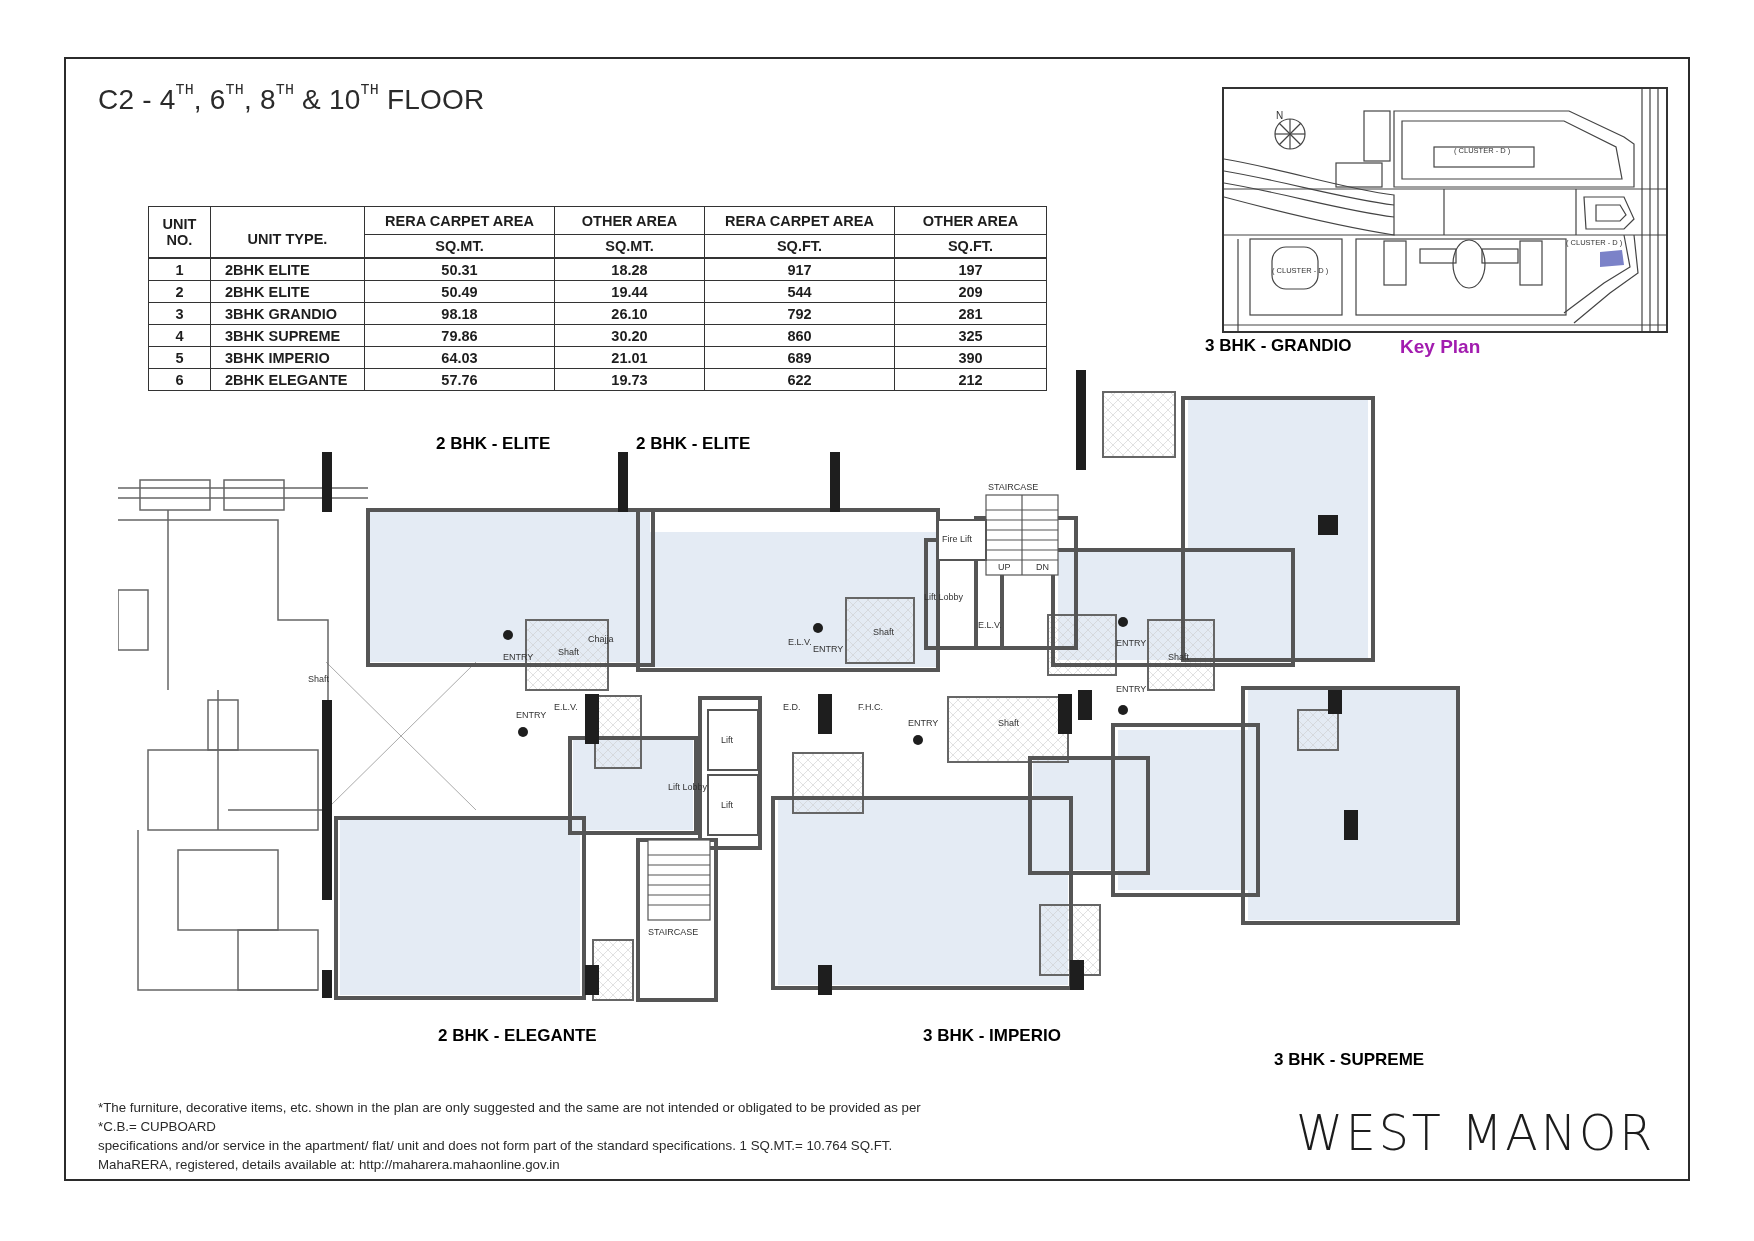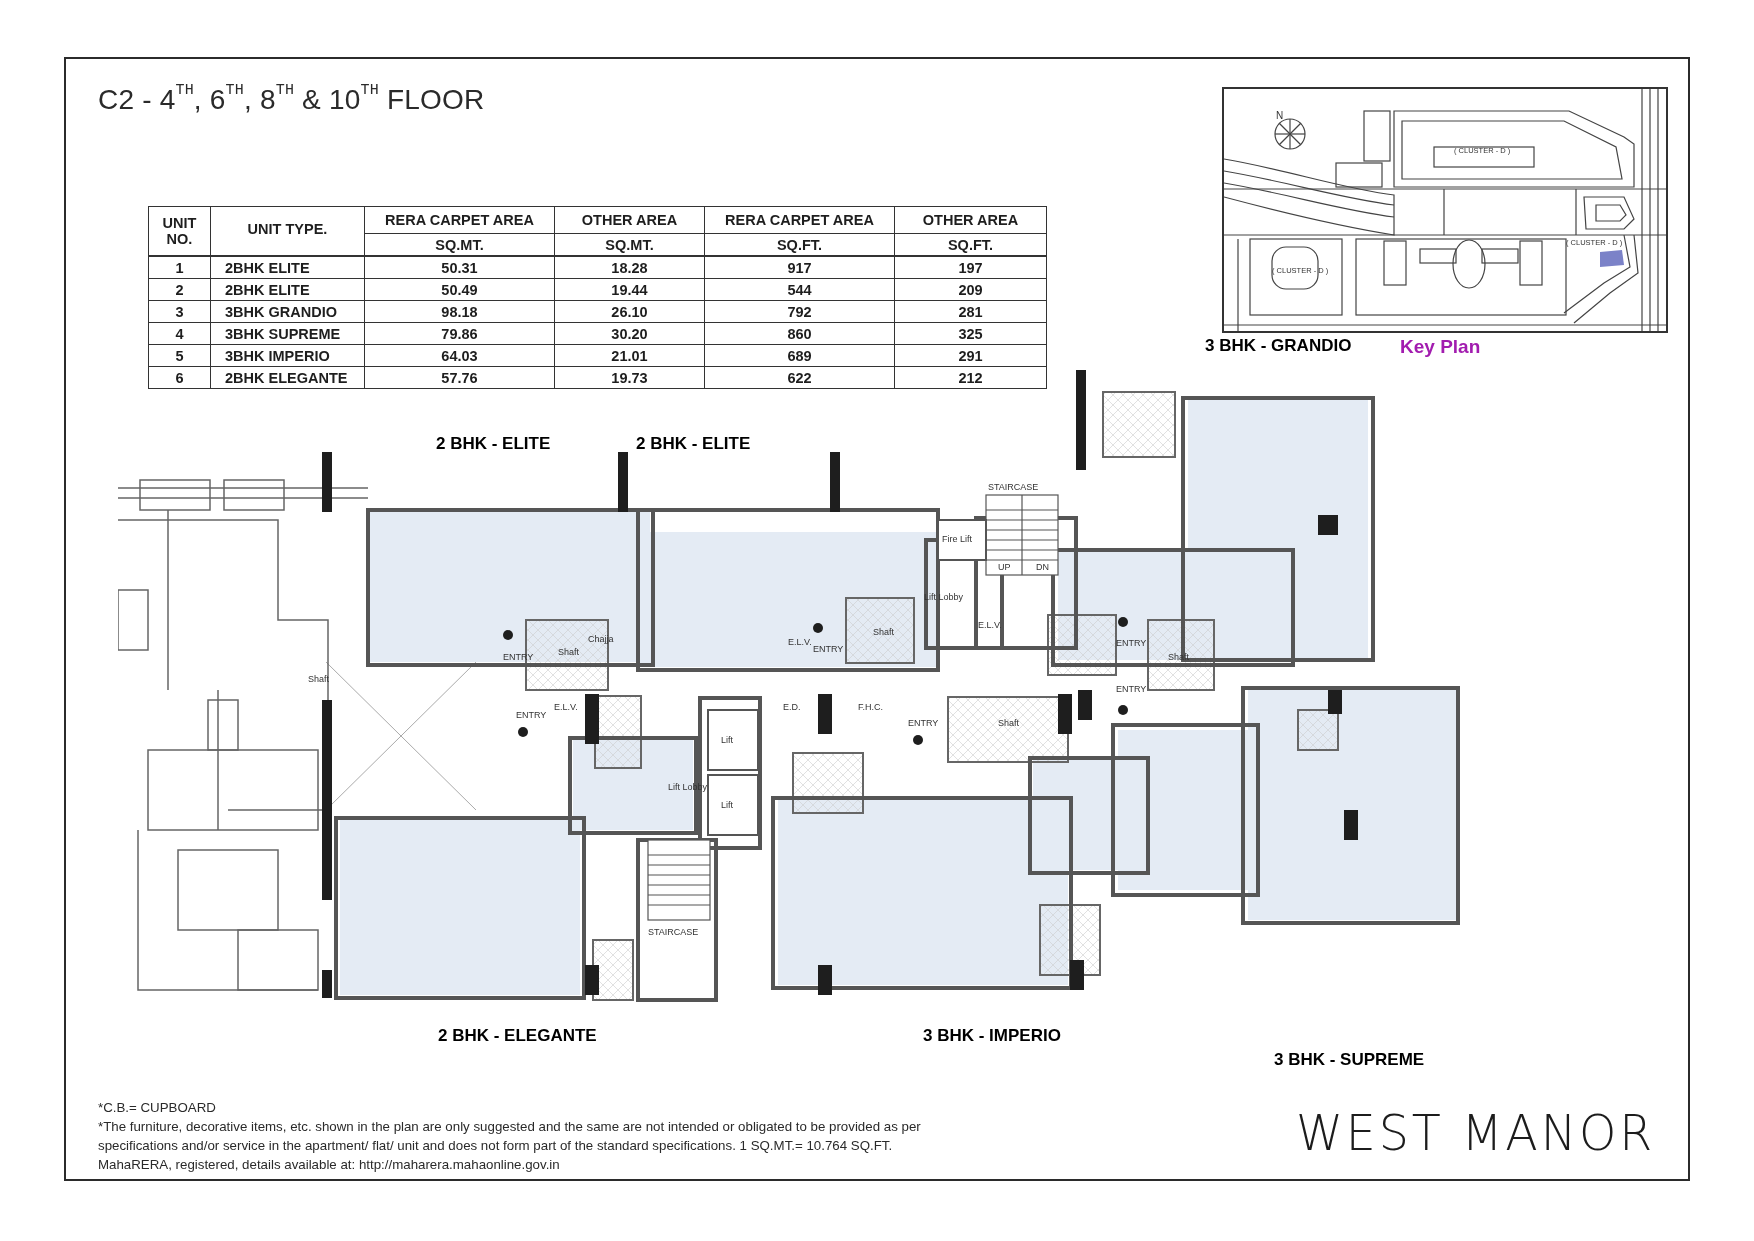--- a/index.html
+++ b/index.html
@@ -34,21 +34,21 @@
     <col style="width:62px">
       <col style="width:154px">
       <col style="width:190px">
       <col style="width:150px">
       <col style="width:190px">
       <col style="width:152px">
   </colgroup>
   <tbody>
       <tr class="hdr1">
     <th rowspan="2" style="padding:0 10px;">UNIT NO.</th>
-    <th rowspan="2" style="vertical-align:top;padding-top:14px;margin-left:8px;">UNIT TYPE.</th>
+    <th rowspan="2" style="vertical-align:top;padding-top:24px;margin-left:8px;">UNIT TYPE.</th>
     <th>RERA CARPET AREA</th>
     <th>OTHER AREA</th>
     <th>RERA CARPET AREA</th>
     <th>OTHER AREA</th>
   </tr>
   <tr style="border-bottom:2.5px solid #333;">
     <th>SQ.MT.</th>
     <th>SQ.MT.</th>
     <th>SQ.FT.</th>
     <th>SQ.FT.</th>
@@ -84,21 +84,21 @@
     <td>30.20</td>
     <td>860</td>
     <td>325</td>
   </tr>
   <tr>
     <td>5</td>
     <td class="ut">3BHK IMPERIO</td>
     <td>64.03</td>
     <td>21.01</td>
     <td>689</td>
-    <td>291</td>
+    <td>390</td>
   </tr>
   <tr>
     <td>6</td>
     <td class="ut">2BHK ELEGANTE</td>
     <td>57.76</td>
     <td>19.73</td>
     <td>622</td>
     <td>212</td>
   </tr>
 </tbody>
@@ -311,19 +311,19 @@
   </svg>
   <div class="unit-label" style="left:318px;top:64px;">2 BHK - ELITE</div>
   <div class="unit-label" style="left:518px;top:64px;">2 BHK - ELITE</div>
   <div class="unit-label" style="left:1087px;top:-34px;">3 BHK - GRANDIO</div>
   <div class="unit-label" style="left:320px;top:656px;">2 BHK - ELEGANTE</div>
   <div class="unit-label" style="left:805px;top:656px;">3 BHK - IMPERIO</div>
   <div class="unit-label" style="left:1156px;top:680px;">3 BHK - SUPREME</div>
 </div>
 
 <div class="footer">
+  <div>*The furniture, decorative items, etc. shown in the plan are only suggested and the same are not intended or obligated to be provided as per</div>
   <div>*C.B.= CUPBOARD</div>
-  <div>*The furniture, decorative items, etc. shown in the plan are only suggested and the same are not intended or obligated to be provided as per</div>
   <div>specifications and/or service in the apartment/ flat/ unit and does not form part of the standard specifications. 1 SQ.MT.= 10.764 SQ.FT.</div>
   <div>MahaRERA, registered, details available at: http://maharera.mahaonline.gov.in</div>
 </div>
 
 <div class="logo">WEST MANOR</div>
 
 </body></html>

